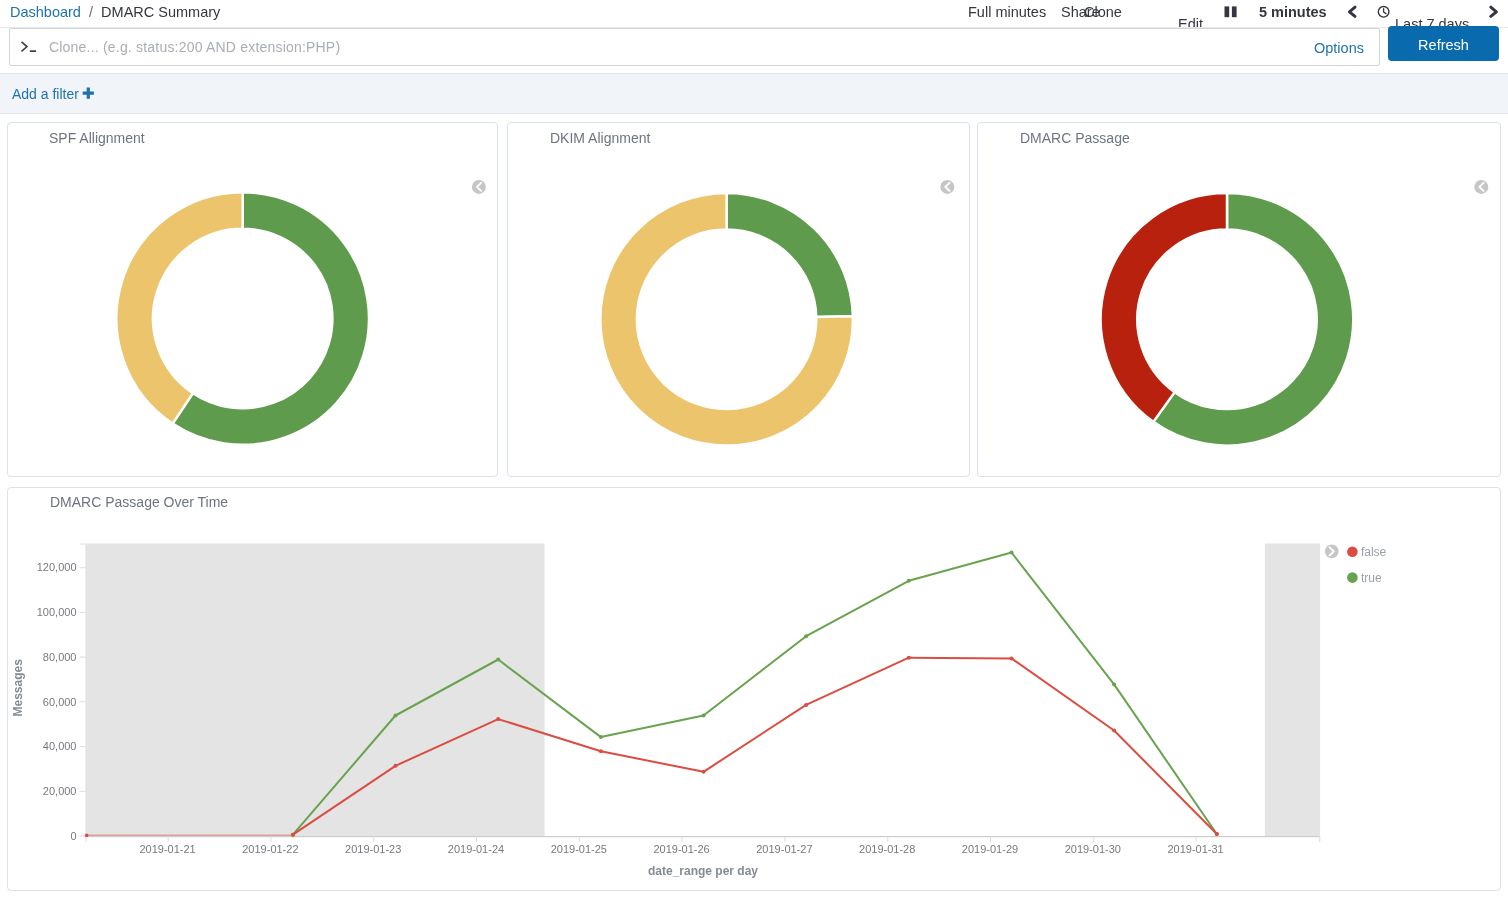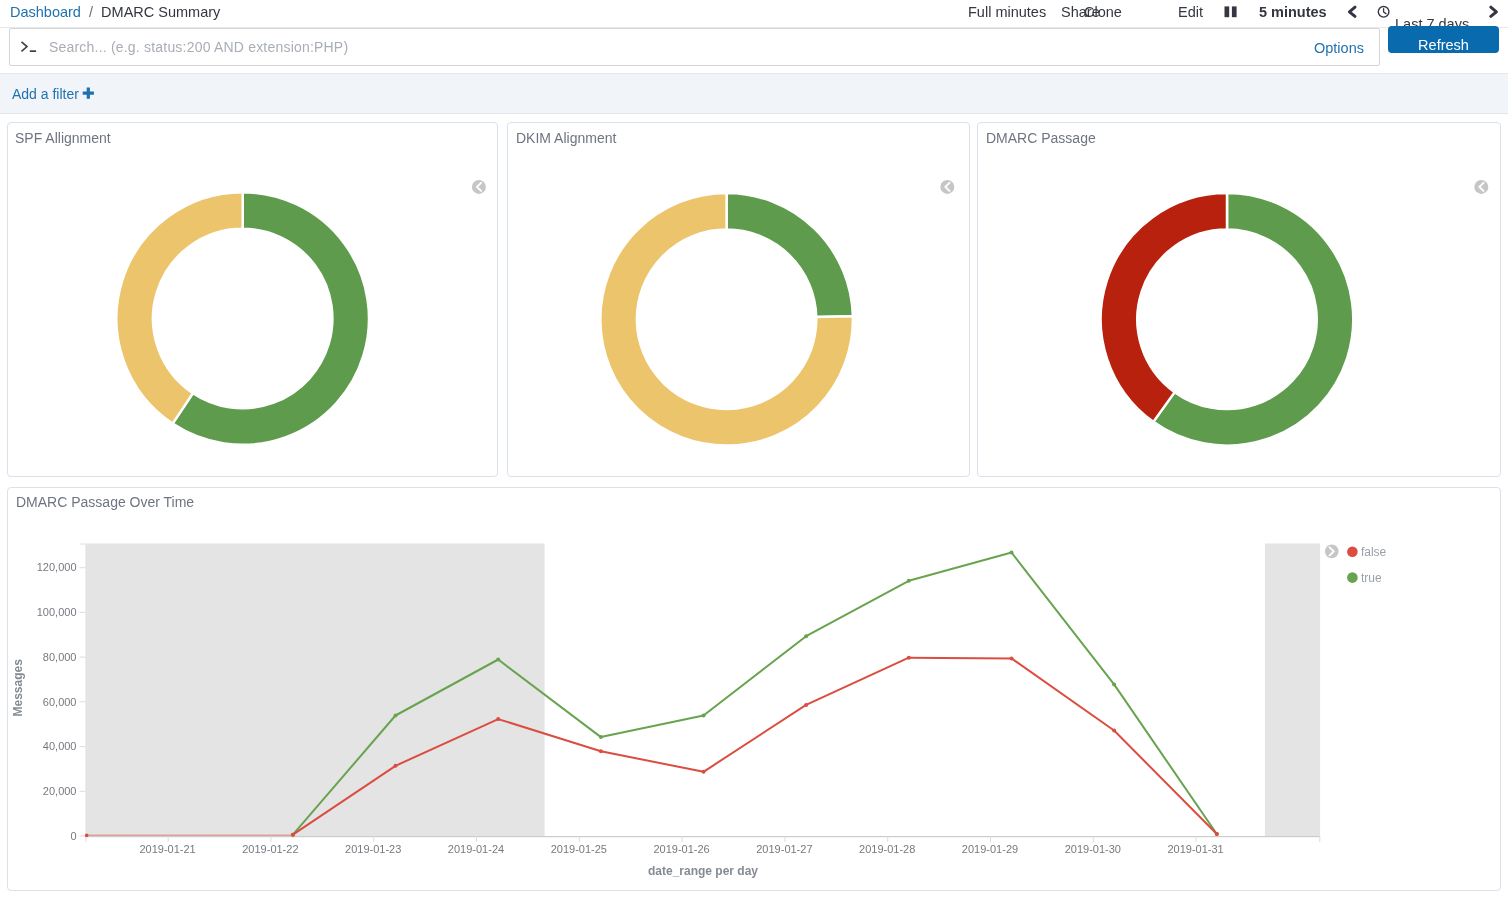--- a/index.html
+++ b/index.html
@@ -3,38 +3,38 @@
 * { margin:0; padding:0; box-sizing:border-box; }
 body { width:1508px; height:898px; position:relative; background:#fff;
        font-family:"Liberation Sans", sans-serif; overflow:hidden; }
 .abs { position:absolute; white-space:nowrap; }
 .navitem { color:#343741; font-size:14.5px; }
 .blue { color:#1f72ad; }
 .tick { font-size:11px; fill:#757a80; font-family:"Liberation Sans",sans-serif; }
 .atitle { font-size:12px; font-weight:bold; fill:#848b94; font-family:"Liberation Sans",sans-serif; }
 .leg { font-size:12px; fill:#9aa1a8; font-family:"Liberation Sans",sans-serif; }
 .panel { position:absolute; background:#fff; border:1px solid #dbe1ea; border-radius:4px; }
-.ptitle { position:absolute; font-size:14px; color:#6e7580; white-space:nowrap; }
+.ptitle { position:absolute; font-size:14px; color:#6e7580; white-space:nowrap;margin-left:34px; }
 </style></head>
 <body>
 
 <div class="abs" style="left:10px; top:4px; font-size:14.5px; color:#343741;"><span class="blue">Dashboard</span><span style="color:#69707d"> &nbsp;/&nbsp; </span>DMARC Summary</div>
 
 <div class="abs navitem" style="left:968px; top:4px;">Full minutes</div>
 <div class="abs navitem" style="left:1061px; top:4px;">Share</div>
 <div class="abs navitem" style="left:1084px; top:4px;">Clone</div>
-<div class="abs navitem" style="left:1178px; top:4px;">Edit</div>
+<div class="abs navitem" style="left:1178px; top:16px;">Edit</div>
 <div class="abs navitem" style="left:1259px; top:4px;font-weight:bold;">5 minutes</div>
 <div class="abs navitem" style="left:1395px; top:16px;">Last 7 days</div>
 
 <div class="abs" style="left:0; top:27px; width:1508px; height:46px; border-top:1px solid #e8e8e8; background:#fff;"></div>
 <div class="abs" style="left:9px; top:28px; width:1371px; height:38px; border:1px solid #d6d6d6; border-radius:2px; background:#fff;"></div>
-<div class="abs" style="left:49px; top:39px; font-size:14px; color:#a8aeb5; letter-spacing:0.2px;">Search... (e.g. status:200 AND extension:PHP)</div>
+<div class="abs" style="left:49px; top:39px; font-size:14px; color:#a8aeb5; letter-spacing:0.2px;">Clone... (e.g. status:200 AND extension:PHP)</div>
 <div class="abs blue" style="left:1314px; top:40px; font-size:14.5px;">Options</div>
-<div class="abs" style="left:1388px; top:26px; width:111px; height:27px; background:#0a6aae; border-radius:4px; color:#fff; font-size:14.5px; text-align:center; line-height:39px;">Refresh</div>
+<div class="abs" style="left:1388px; top:26px; width:111px; height:35px; background:#0a6aae; border-radius:4px; color:#fff; font-size:14.5px; text-align:center; line-height:39px;">Refresh</div>
 
 <div class="abs" style="left:0; top:73px; width:1508px; height:41px; background:#f1f4f9; border-top:1px solid #e2e6ec; border-bottom:1px solid #e2e6ec;"></div>
 <div class="abs blue" style="left:12px; top:86px; font-size:14px;">Add a filter</div>
 
 <div class="panel" style="left:7px; top:122px; width:491px; height:355px;"></div>
 <div class="panel" style="left:507px; top:122px; width:463px; height:355px;"></div>
 <div class="panel" style="left:977px; top:122px; width:524px; height:355px;"></div>
 <div class="panel" style="left:7px; top:487px; width:1494px; height:404px;"></div>
 <div class="ptitle" style="left:15px; top:130px;">SPF Allignment</div>
 <div class="ptitle" style="left:516px; top:130px;">DKIM Alignment</div>

